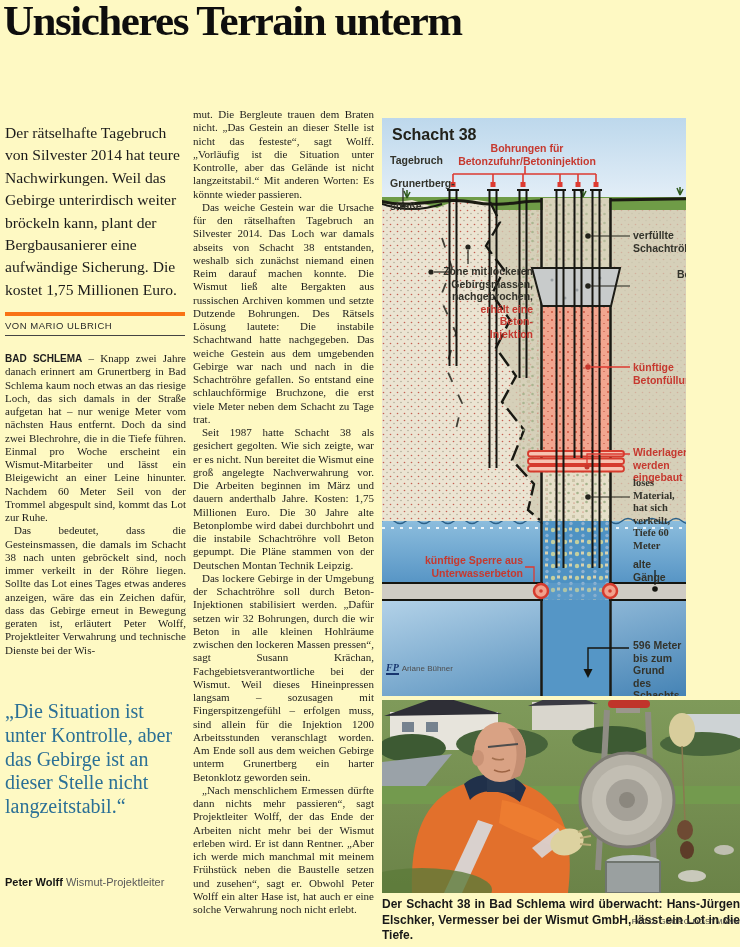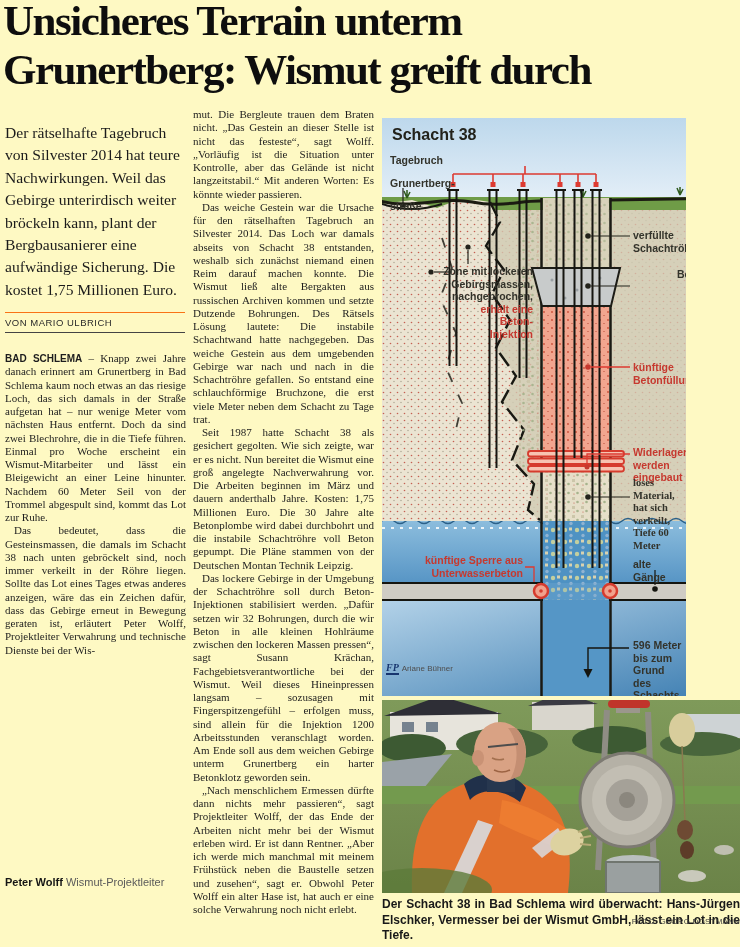--- a/index.html
+++ b/index.html
@@ -4,21 +4,21 @@
 <style>
   html,body{margin:0;padding:0;}
   body{background:#ffffff;}
   .page{position:relative;width:740px;height:947px;background:#fef9c3;overflow:hidden;
         font-family:"Liberation Serif","DejaVu Serif",serif;color:#1c1c1c;}
   
   .headline{position:absolute;left:3px;top:-4px;width:737px;font-weight:bold;color:#0e0e0e;
             font-size:43px;line-height:49px;letter-spacing:-1.5px;}
   
   .lead{position:absolute;left:5px;top:122px;width:180px;font-size:15.6px;line-height:22.4px;color:#1b1b1b;}
-  .byline{position:absolute;left:5px;top:312px;width:180px;border-top:1px solid #f97316;border-bottom:1px solid #444;
+  .byline{position:absolute;left:5px;top:312px;width:180px;border-top:4px solid #f97316;border-bottom:1px solid #444;
           padding:4px 0 4px 0;font-family:"Liberation Sans","DejaVu Sans",sans-serif;font-size:9.5px;
           letter-spacing:.5px;color:#2a2a2a;}
   .bodycol{position:absolute;width:181px;font-size:11px;line-height:13.25px;text-align:justify;color:#1d1d1d;}
   .bodycol p{margin:0;}
   .bodycol p + p{text-indent:9px;}
   .col1{left:5px;top:352px;}
   .col2{left:193px;top:108px;height:827px;overflow:hidden;}
   .dateline{font-family:"Liberation Sans","DejaVu Sans",sans-serif;font-weight:bold;font-size:10px;}
   .pullquote{position:absolute;left:5px;top:700px;width:178px;font-size:20px;line-height:23.8px;color:#2b7096;}
   .quoteattr{position:absolute;left:5px;top:876px;width:180px;font-family:"Liberation Sans","DejaVu Sans",sans-serif;
@@ -42,31 +42,31 @@
            font-weight:bold;font-size:12px;line-height:15.5px;color:#191919;text-align:justify;}
   .caption .credit{position:absolute;right:0;top:17px;font-weight:normal;font-size:8px;color:#3f3f3f;letter-spacing:.2px;}
 </style>
 </head>
 <body>
 
 <div class="page">
 
   <div class="headline">
     <div>Unsicheres Terrain unterm</div>
-    <div>Grunertberg: Wismut greift durch</div>
   </div>
 
   <div class="lead">Der rätselhafte Tagebruch von Silvester 2014 hat teure Nachwirkungen. Weil das Gebirge unterirdisch weiter bröckeln kann, plant der Bergbausanierer eine aufwändige Sicherung. Die kostet 1,75 Millionen Euro.</div>
   <div class="byline">VON MARIO ULBRICH</div>
 
   <div class="bodycol col1">
     <p><b class="dateline">BAD SCHLEMA</b><span> – Knapp zwei Jahre danach erinnert am Grunertberg in Bad Schlema kaum noch etwas an das riesige Loch, das sich damals in der Straße aufgetan hat – nur wenige Meter vom nächsten Haus entfernt. Doch da sind zwei Blechrohre, die in die Tiefe führen. Einmal pro Woche erscheint ein Wismut-Mitarbeiter und lässt ein Bleigewicht an einer Leine hinunter. Nachdem 60 Meter Seil von der Trommel abgespult sind, kommt das Lot zur Ruhe.</span></p>
     <p>Das bedeutet, dass die Gesteinsmassen, die damals im Schacht 38 nach unten gebröckelt sind, noch immer verkeilt in der Röhre liegen. Sollte das Lot eines Tages etwas anderes anzeigen, wäre das ein Zeichen dafür, dass das Gebirge erneut in Bewegung geraten ist, erläutert Peter Wolff, Projektleiter Verwahrung und technische Dienste bei der Wis-</p>
   </div>
 
+  <div class="pullquote">„Die Situation ist unter Kontrolle, aber das Gebirge ist an dieser Stelle nicht langzeitstabil.“</div>
   <div class="quoteattr">
     <b>Peter Wolff</b>
     <span>Wismut-Projektleiter</span>
   </div>
 
   <div class="bodycol col2">
     <p>mut. Die Bergleute trauen dem Braten nicht. „Das Gestein an dieser Stelle ist nicht das festeste“, sagt Wolff. „Vorläufig ist die Situation unter Kontrolle, aber das Gelände ist nicht langzeitstabil.“ Mit anderen Worten: Es könnte wieder passieren.</p>
     <p>Das weiche Gestein war die Ursache für den rätselhaften Tagebruch an Silvester 2014. Das Loch war damals abseits von Schacht 38 entstanden, weshalb sich zunächst niemand einen Reim darauf machen konnte. Die Wismut ließ alte Bergakten aus russischen Archiven kommen und setzte Dutzende Bohrungen. Des Rätsels Lösung lautete: Die instabile Schachtwand hatte nachgegeben. Das weiche Gestein aus dem umgebenden Gebirge war nach und nach in die Schachtröhre gefallen. So entstand eine schlauchförmige Bruchzone, die erst viele Meter neben dem Schacht zu Tage trat.</p>
     <p>Seit 1987 hatte Schacht 38 als gesichert gegolten. Wie sich zeigte, war er es nicht. Nun bereitet die Wismut eine groß angelegte Nachverwahrung vor. Die Arbeiten beginnen im März und dauern anderthalb Jahre. Kosten: 1,75 Millionen Euro. Die 30 Jahre alte Betonplombe wird dabei durchbohrt und die instabile Schachtröhre voll Beton gepumpt. Die Pläne stammen von der Deutschen Montan Technik Leipzig.</p>
     <p>Das lockere Gebirge in der Umgebung der Schachtröhre soll durch Beton-Injektionen stabilisiert werden. „Dafür setzen wir 32 Bohrungen, durch die wir Beton in alle kleinen Hohlräume zwischen den lockeren Massen pressen“, sagt Susann Krächan, Fachgebietsverantwortliche bei der Wismut. Weil dieses Hineinpressen langsam – sozusagen mit Fingerspitzengefühl – erfolgen muss, sind allein für die Injektion 1200 Arbeitsstunden veranschlagt worden. Am Ende soll aus dem weichen Gebirge unterm Grunertberg ein harter Betonklotz geworden sein.</p>
@@ -234,20 +234,22 @@
           <circle cx="206" cy="379" r="2.8" fill="#22221b"></circle>
         <line x1="273" y1="452" x2="273" y2="467" stroke="#15150f" stroke-width="1.2"></line>
           <circle cx="273" cy="471" r="2.8" fill="#15150f"></circle>
         <path d="M247,530 H206 V552" fill="none" stroke="#15150f" stroke-width="1.4"></path>
         <polygon points="206,560 201.5,551 210.5,551" fill="#15150f"></polygon>
         <path d="M143,449 H152 V464" fill="none" stroke="#dd3a31" stroke-width="1.3"></path>
       </g>
     </svg>
 
     <div class="gtitle">Schacht 38</div>
+    <div class="glabel red" style="left:60px;top:24px;width:170px;text-align:center;">Bohrungen für
+Betonzufuhr/Betoninjektion</div>
     <div class="glabel" style="left:8px;top:31px;line-height:23px;">Tagebruch
 Grunertberg-
 straße</div>
     <div class="glabel" style="left:251px;top:111px;">verfüllte Schachtröhre</div>
     <div class="glabel" style="left:41px;top:147px;width:110px;text-align:right;"><span>Zone mit lockeren
 Gebirgsmassen,
 nachgebrochen,</span>
 <span class="glabel red" style="position:static;display:inline;">erhält eine
 Beton-
 Injektion</span></div>

